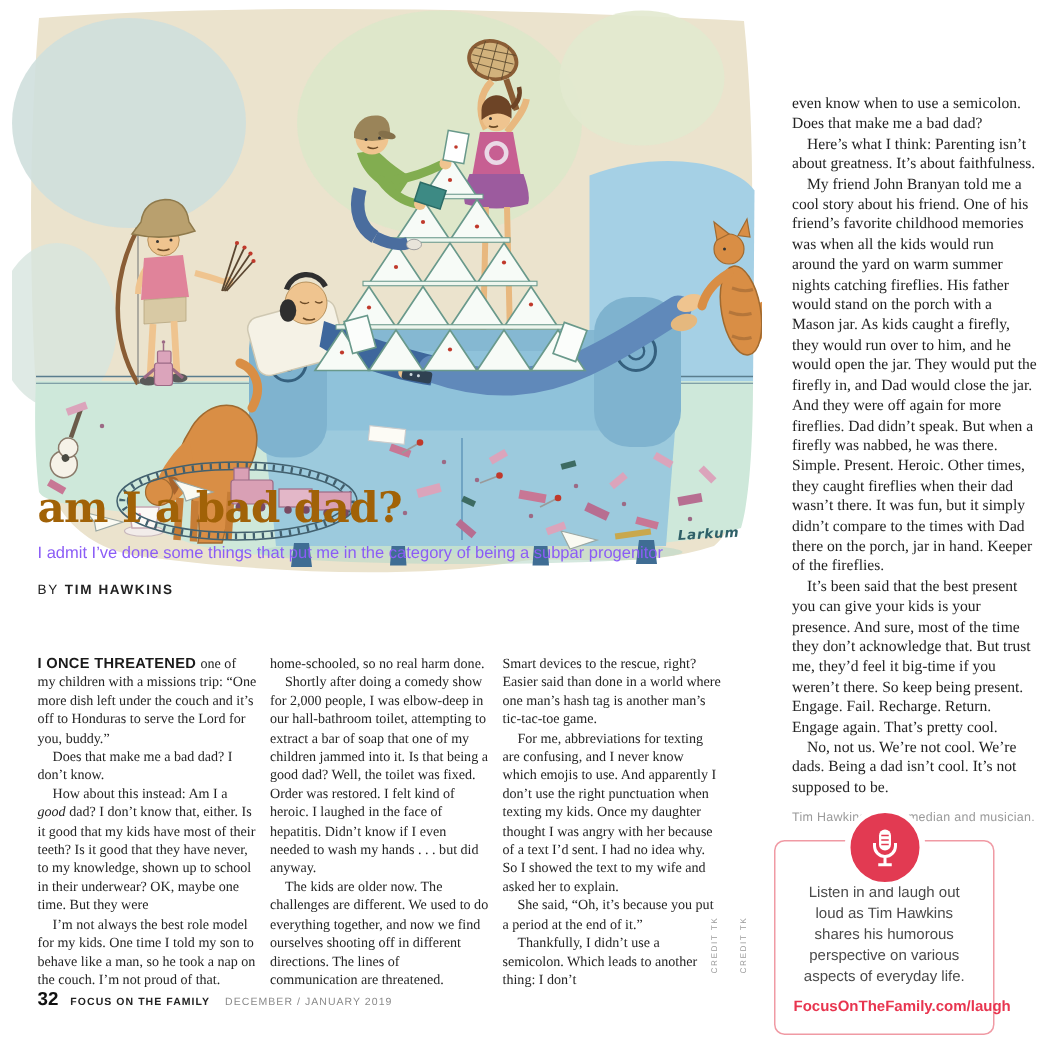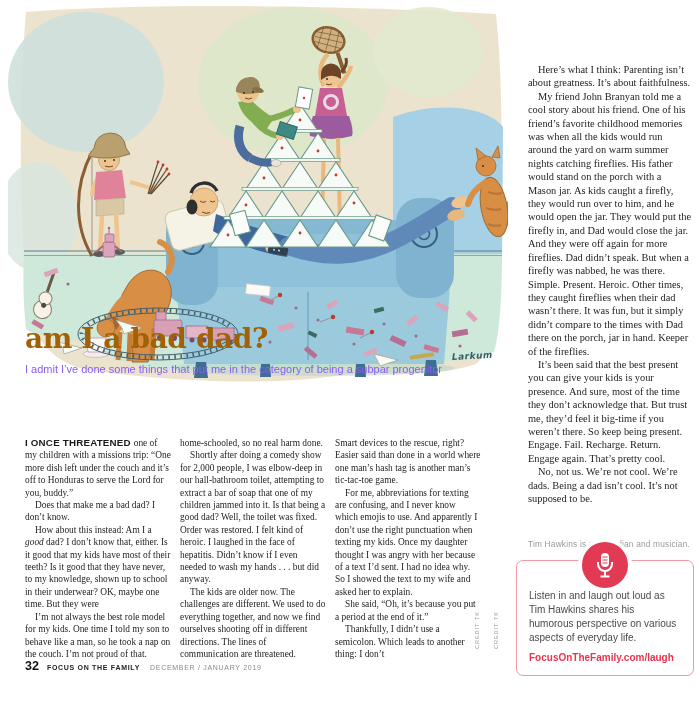--- a/index.html
+++ b/index.html
@@ -29,23 +29,23 @@
        font-family:"Liberation Serif",serif;font-size:10.4px;line-height:13.4px;color:#242424;}
   .para{margin:0;}
   .para.indent{text-indent:10px;}
   .seg-lead{font-family:"Liberation Sans",sans-serif;font-weight:700;
             font-size:1.04em;letter-spacing:.2px;color:#1a1a1a;margin-top:44px;}
   .seg-italic{font-style:italic;}
   .bio{margin-top:10px;font-family:"Liberation Sans",sans-serif;
        font-size:8.3px;color:#9a9a9a;letter-spacing:.2px;}
 
   
-  .callout{position:absolute;left:516px;top:560px;width:178px;box-sizing:border-box;
+  .callout{position:absolute;left:516px;top:560px;width:147px;box-sizing:border-box;
            border:1.5px solid #f09aa4;border-radius:7px;padding:28px 12px 12px;
-           text-align:left;}
+           text-align:center;}
   .mic-circle{position:absolute;top:-23px;left:50%;transform:translateX(-50%);
               width:46px;height:46px;border-radius:50%;background:#e23a52;
               border:4px solid #ffffff;box-sizing:content-box;
               display:flex;align-items:center;justify-content:center;}
   .callout-text{font-size:10px;line-height:14px;color:#4a4a4a;}
   .callout-link{display:block;margin-top:7px;font-size:10px;font-weight:700;
                 color:#e8354f;text-decoration:none;}
 
   
   .vcredit{position:absolute;writing-mode:vertical-rl;transform:rotate(180deg);
@@ -331,20 +331,23 @@
         <rect x="238" y="283" width="24" height="10" transform="rotate(6 250 288)" fill="#fcfbf5" stroke="#cccccc" stroke-width=".7"></rect>
       </g>
 
       <text class="sig" x="444" y="358" transform="rotate(-3 444 358)">Larkum</text>
     </svg>
   </div>
 
   <div class="title-block">
     <h1 class="title">am I a bad dad?</h1>
     <div class="subtitle">I admit I’ve done some things that put me in the category of being a subpar progenitor</div>
+    <div class="byline">
+      <span class="prefix">BY</span><span class="name">TIM HAWKINS</span>
+    </div>
   </div>
 
   <div class="columns">
     <div class="col">
         <p class="para"><span class="seg-lead">I ONCE THREATENED </span><span>one of my children with a missions trip: “One more dish left under the couch and it’s off to Honduras to serve the Lord for you, buddy.”</span></p>
         <p class="para indent"><span>Does that make me a bad dad? I don’t know.</span></p>
         <p class="para indent"><span>How about this instead: Am I a </span><span class="seg-italic">good</span><span> dad? I don’t know that, either. Is it good that my kids have most of their teeth? Is it good that they have never, to my knowledge, shown up to school in their underwear? OK, maybe one time. But they were</span></p>
         <p class="para indent"><span>I’m not always the best role model for my kids. One time I told my son to behave like a man, so he took a nap on the couch. I’m not proud of that.</span></p>
       </div>
     <div class="col">
@@ -354,20 +357,21 @@
       </div>
     <div class="col">
         <p class="para"><span>Smart devices to the rescue, right? Easier said than done in a world where one man’s hash tag is another man’s tic-tac-toe game.</span></p>
         <p class="para indent"><span>For me, abbreviations for texting are confusing, and I never know which emojis to use. And apparently I don’t use the right punctuation when texting my kids. Once my daughter thought I was angry with her because of a text I’d sent. I had no idea why. So I showed the text to my wife and asked her to explain.</span></p>
         <p class="para indent"><span>She said, “Oh, it’s because you put a period at the end of it.”</span></p>
         <p class="para indent"><span>Thankfully, I didn’t use a semicolon. Which leads to another thing: I don’t</span></p>
       </div>
   </div>
 
   <div class="right-col">
+      <p class="para"><span>even know when to use a semicolon. Does that make me a bad dad?</span></p>
       <p class="para indent"><span>Here’s what I think: Parenting isn’t about greatness. It’s about faithfulness.</span></p>
       <p class="para indent"><span>My friend John Branyan told me a cool story about his friend. One of his friend’s favorite childhood memories was when all the kids would run around the yard on warm summer nights catching fireflies. His father would stand on the porch with a Mason jar. As kids caught a firefly, they would run over to him, and he would open the jar. They would put the firefly in, and Dad would close the jar. And they were off again for more fireflies. Dad didn’t speak. But when a firefly was nabbed, he was there. Simple. Present. Heroic. Other times, they caught fireflies when their dad wasn’t there. It was fun, but it simply didn’t compare to the times with Dad there on the porch, jar in hand. Keeper of the fireflies.</span></p>
       <p class="para indent"><span>It’s been said that the best present you can give your kids is your presence. And sure, most of the time they don’t acknowledge that. But trust me, they’d feel it big-time if you weren’t there. So keep being present. Engage. Fail. Recharge. Return. Engage again. That’s pretty cool.</span></p>
       <p class="para indent"><span>No, not us. We’re not cool. We’re dads. Being a dad isn’t cool. It’s not supposed to be.</span></p>
     </div>
   <div class="right-col bio" style="top:528px;">Tim Hawkins is a comedian and musician.</div>
 
   <div class="callout">
     <div class="mic-circle">
       <svg width="26" height="28" viewBox="0 0 26 28">

